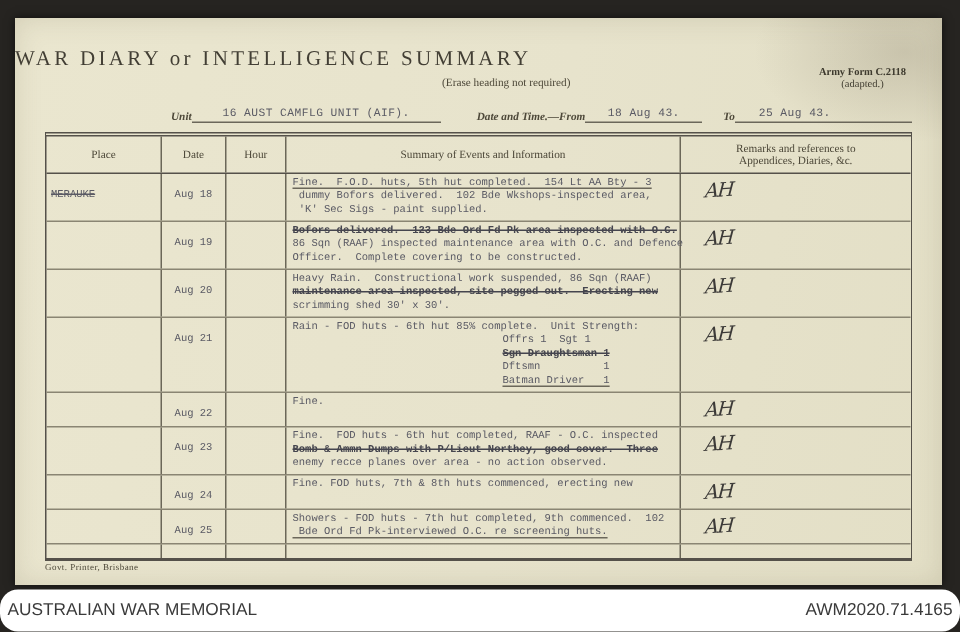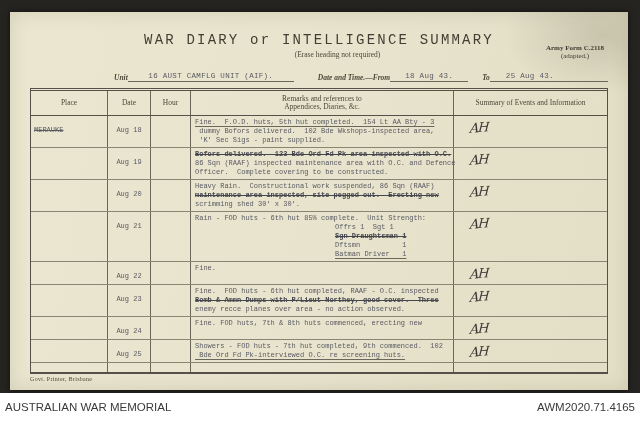--- a/index.html
+++ b/index.html
@@ -10,22 +10,22 @@
   }
   
   .paper{
     position:absolute;left:10px;top:12px;width:618px;height:378px;
     background:
       radial-gradient(ellipse at 96% 6%, rgba(120,110,90,.25), rgba(0,0,0,0) 12%),
       linear-gradient(100deg, #eae6cf 0%, #e7e3cc 55%, #e3dfc6 100%);
     box-shadow:0 0 6px rgba(0,0,0,.6), inset 0 0 18px rgba(110,100,70,.18);
   }
   .form-title{
-    text-align:center;margin-top:20px;
-    font-family:Liberation Mono, monospace;
+    margin-top:20px;
+    font-family:Liberation Serif, serif;
     font-size:14px;letter-spacing:2.2px;color:#423e34;font-weight:400;
   }
   .form-subtitle{
     text-align:center;margin-top:2px;font-size:7.5px;color:#4d4839;margin-left:37px;
   }
   .army-form{
     position:absolute;right:10px;top:32px;width:86px;text-align:center;
     font-size:7px;font-weight:bold;color:#3e3a2e;line-height:8px;
   }
   .army-form .note{font-weight:normal;}
@@ -76,21 +76,21 @@
   }
   .empty-row{min-height:9px;}
   .printer-note{
     margin:2px 0 0 20px;font-size:6px;color:#4d4839;letter-spacing:.3px;
   }
   
   .awm-bar{
     position:absolute;left:0;bottom:0;width:640px;height:28px;background:#ffffff;
     display:flex;align-items:center;justify-content:space-between;
     font-family:"Liberation Sans", sans-serif;font-size:11.5px;color:#3a3a3a;
-    box-sizing:border-box;padding:0 5px;
+    box-sizing:border-box;padding:0 5px;border-radius:12px;
   }
 </style>
 </head>
 <body>
 
 <div class="paper">
 
   <div class="army-form">
     <div>Army Form C.2118</div>
     <div class="note">(adapted.)</div>
@@ -110,25 +110,25 @@
     <span class="lbl">To</span>
     <span class="typed u-val" style="min-width:72px">25 Aug 43.</span>
     <span class="grow"></span>
   </div>
 
   <div class="diary">
     <div class="grid-row hdr">
       <div class="cell">Place</div>
       <div class="cell">Date</div>
       <div class="cell">Hour</div>
+      <div class="cell">Summary of Events and Information</div>
       <div class="cell">
         <span>Remarks and references to</span>
         <span>Appendices, Diaries, &amp;c.</span>
       </div>
-      <div class="cell">Summary of Events and Information</div>
     </div>
     <div id="rows">
         <div class="grid-row body-row">
           <div class="cell place-cell"><span class="t">MERAUKE</span></div>
           <div class="cell date-cell"><span class="t">Aug 18</span></div>
           <div class="cell hour-cell"></div>
           <div class="cell summary-cell">
             <span class="t t-line u">Fine.  F.O.D. huts, 5th hut completed.  154 Lt AA Bty - 3</span>
             <span class="t t-line"> dummy Bofors delivered.  102 Bde Wkshops-inspected area,</span>
             <span class="t t-line"> 'K' Sec Sigs - paint supplied.</span>

